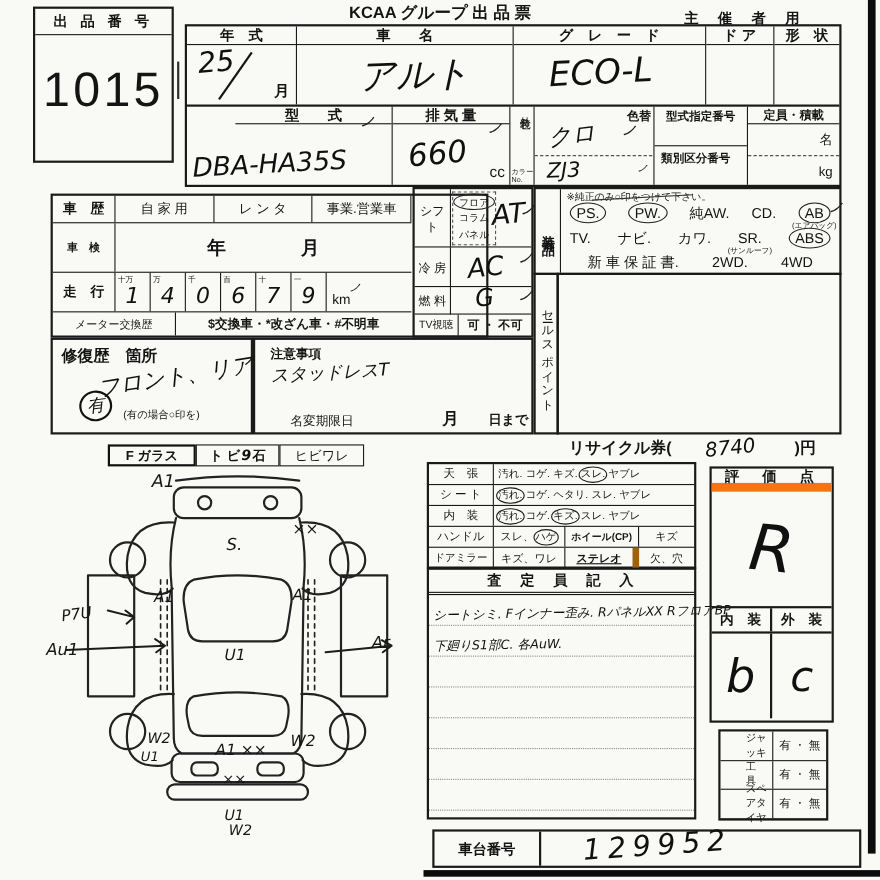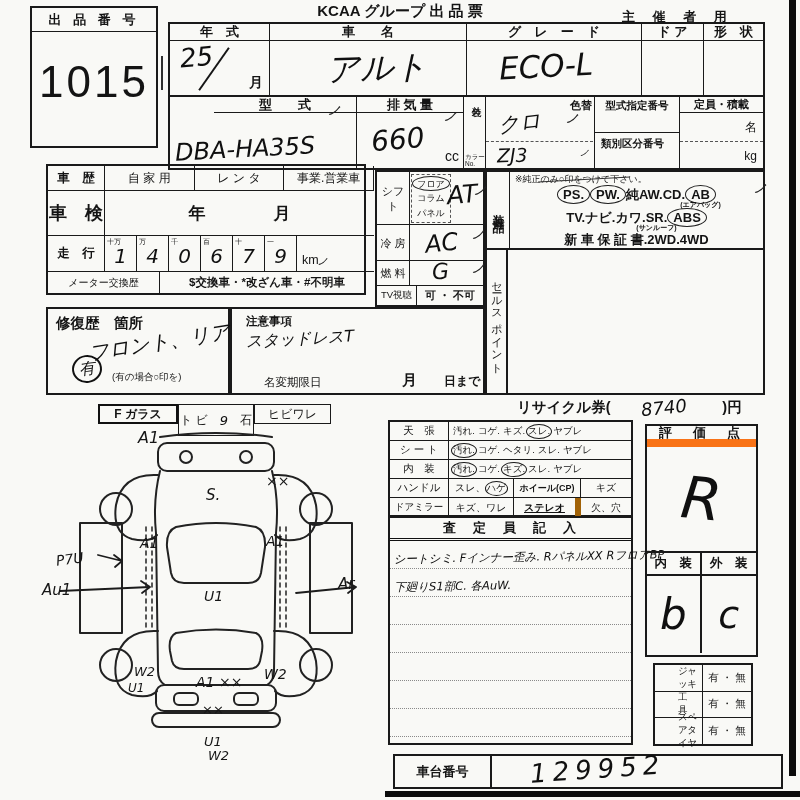--- a/index.html
+++ b/index.html
@@ -24,21 +24,21 @@
 .lot-number{display:flex;align-items:center;justify-content:center;height:100px;font-size:44px;letter-spacing:3px;}
 
 .hist-opt{flex:1;border-right:1.5px solid #1a1a1a;display:flex;align-items:center;justify-content:center;font-size:12px;}
 .dig{width:32px;border-right:1px solid #1a1a1a;}
 .dig-place{display:block;font-size:7px;padding:1px 0 0 2px;}
 .dig-val{display:block;text-align:center;font-size:20px;margin-top:-3px;}
 
 .shift-opt{display:block;font-size:9px;text-align:center;height:15px;line-height:15px;}
 .shift-opt.circled{border:1.5px solid #222;border-radius:50%;}
 
-.eq-row{display:flex;justify-content:center;align-items:flex-start;padding:0 8px;font-weight:bold;}
+.eq-row{display:flex;justify-content:space-between;align-items:flex-start;padding:0 8px;}
 .equip-item{position:relative;text-align:center;}
 .eq-label{font-size:13px;}
 .equip-item.circled .eq-label{border:1.6px solid #222;border-radius:50%;padding:1px 5px;}
 .eq-sub{position:absolute;left:50%;transform:translateX(-50%);top:15px;font-size:7px;white-space:nowrap;}
 
 .cond-row{display:flex;border-bottom:1px solid #1a1a1a;height:19px;}
 .cond-label{width:59px;border-right:1px solid #1a1a1a;display:flex;align-items:center;justify-content:center;font-size:10.5px;font-weight:normal;}
 .cond-items{flex:1;display:flex;align-items:center;gap:1px;padding-left:3px;}
 .cond-item{font-size:9.5px;padding:0 1px;}
 .cond-item.circled{border:1.5px solid #1a1a1a;border-radius:50%;margin:0 -1px;}
@@ -114,32 +114,32 @@
       <div class="t b" style="left:6px;top:40px;font-size:10.5px;">類別区分番号</div>
     </div>
     <div class="abs" style="left:510px;top:73px;width:83px;height:71px;">
       <div class="hd" style="height:16px;font-size:11px;">定員・積載</div>
       <div class="t" style="right:6px;top:22px;font-size:12px;">名</div>
       <div class="dash" style="left:0;top:44px;width:83px;"></div>
       <div class="t" style="right:6px;bottom:5px;font-size:12px;">kg</div>
     </div>
   </div>
 
-  <div class="box" style="left:46px;top:164px;width:320px;height:131px;">
+  <div class="box" style="left:46px;top:176px;width:398px;height:131px;">
     <div class="abs bb15" style="left:0;top:0;width:326px;height:25px;display:flex;">
       <div class="br15 ctr b" style="width:57px;font-size:12.5px;">車　歴</div>
       <div style="flex:1;display:flex;">
 
       <div class="hist-opt">自 家 用</div>
           <div class="hist-opt">レ ン タ</div>
           <div class="hist-opt">事業.営業車</div>
         </div>
     </div>
     <div class="abs bb15" style="left:0;top:25px;width:326px;height:45px;display:flex;">
-      <div class="br15 ctr b" style="width:57px;font-size:18px;text-align:right;">車　検</div>
+      <div class="br15 ctr b" style="width:57px;font-size:10px;text-align:right;">車　検</div>
       <div class="ctr b" style="flex:1;font-size:17px;">年　　　　月</div>
     </div>
     <div class="abs bb15" style="left:0;top:70px;width:326px;height:36px;display:flex;">
       <div class="br15 ctr b" style="width:57px;font-size:12.5px;">走　行</div>
       <div style="display:flex;">
 
       <div class="dig">
             <span class="dig-place">十万</span>
             <span class="dig-val hw">1</span>
           </div>
@@ -246,21 +246,21 @@
   <div class="box" style="left:230px;top:307px;width:255px;height:88px;">
     <div class="t b" style="left:14px;top:5px;font-size:11.5px;">注意事項</div>
     <div class="t hw" style="left:14px;top:20px;font-size:16px;transform:rotate(-3deg);">スタッドレスT</div>
     <div class="t" style="left:32px;top:66px;font-size:11.5px;">名変期限日</div>
     <div class="t b" style="left:170px;top:62px;font-size:15px;">月</div>
     <div class="t b" style="left:212px;top:64px;font-size:12px;">日まで</div>
   </div>
 
   <div class="abs" style="left:98px;top:404px;height:20px;">
     <div class="abs ctr b" style="left:0;top:0;width:80px;height:20px;border:2.5px solid #111;font-size:12px;">F ガラス</div>
-    <div class="abs ctr" style="left:80px;top:0;width:76px;height:32px;border:1.5px solid #1a1a1a;font-size:12px;gap:12px;">
+    <div class="abs ctr" style="left:80px;top:0;width:76px;height:20px;border:1.5px solid #1a1a1a;font-size:12px;gap:1px;font-weight:bold;">
       <span>ト ビ</span>
         <span class="hw" style="font-size:13px;">9</span>
         <span>石</span>
     </div>
     <div class="abs ctr" style="left:156px;top:0;width:77px;height:20px;border:1.5px solid #1a1a1a;font-size:12px;">ヒビワレ</div>
   </div>
 
   <div class="abs" style="left:509px;top:394px;width:256px;height:26px;display:flex;align-items:center;">
     <span class="b" style="font-size:14.5px;margin-left:8px;">リサイクル券(</span>
     <span class="hw" style="font-size:18px;margin-left:30px;transform:rotate(-6deg);">8740</span>

